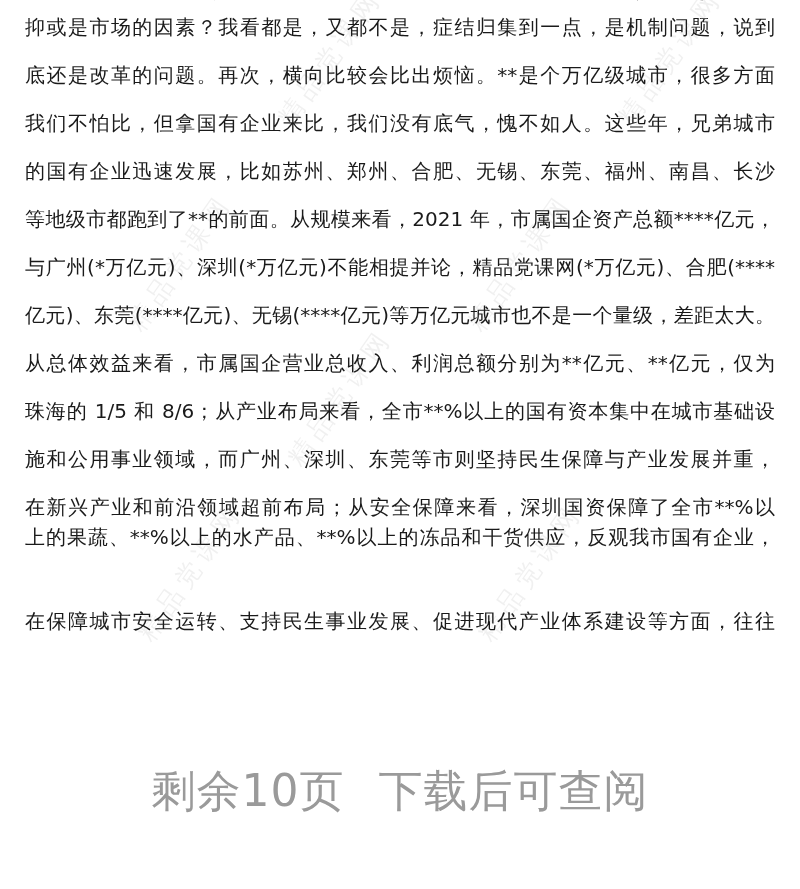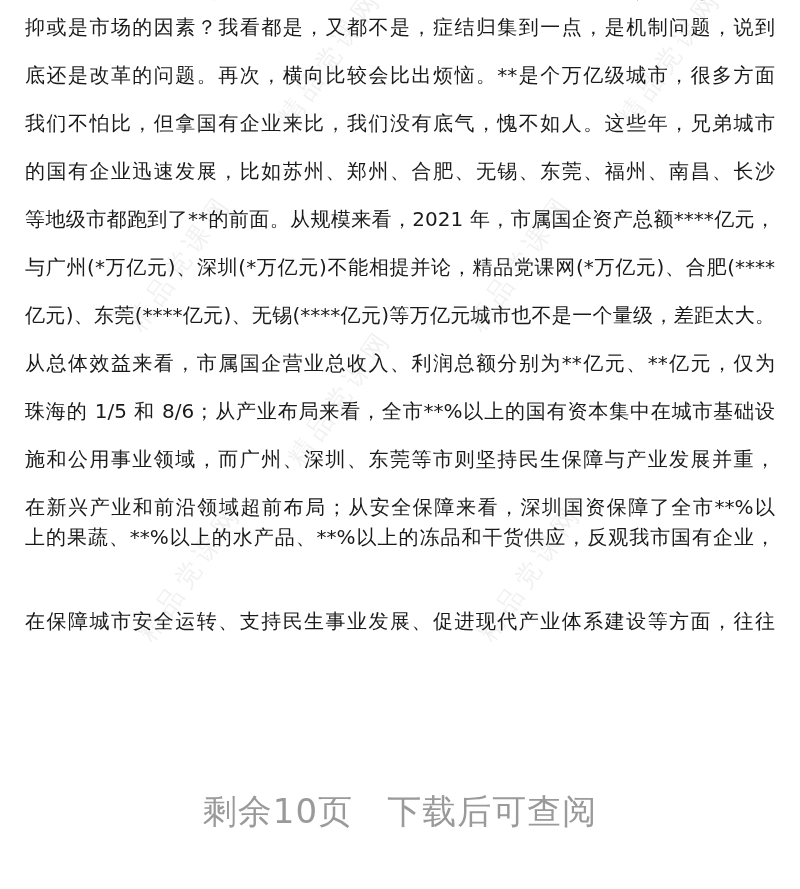--- a/index.html
+++ b/index.html
@@ -55,24 +55,24 @@
       transform-origin: center center;
       white-space: nowrap;
       letter-spacing: 6px;
       pointer-events: none;
       user-select: none;
     }
     .footer {
       position: absolute;
       left: 0;
       width: 800px;
-      top: 788px;
+      top: 768px;
       height: 46px;
       text-align: center;
-      font-size: 34px;
+      font-size: 44px;
       line-height: 46px;
       color: #9a9a9a;
       letter-spacing: 1px;
     }
     .footer span + span {
       margin-left: 34px;
     }
   </style>
 </head>
 <body>

